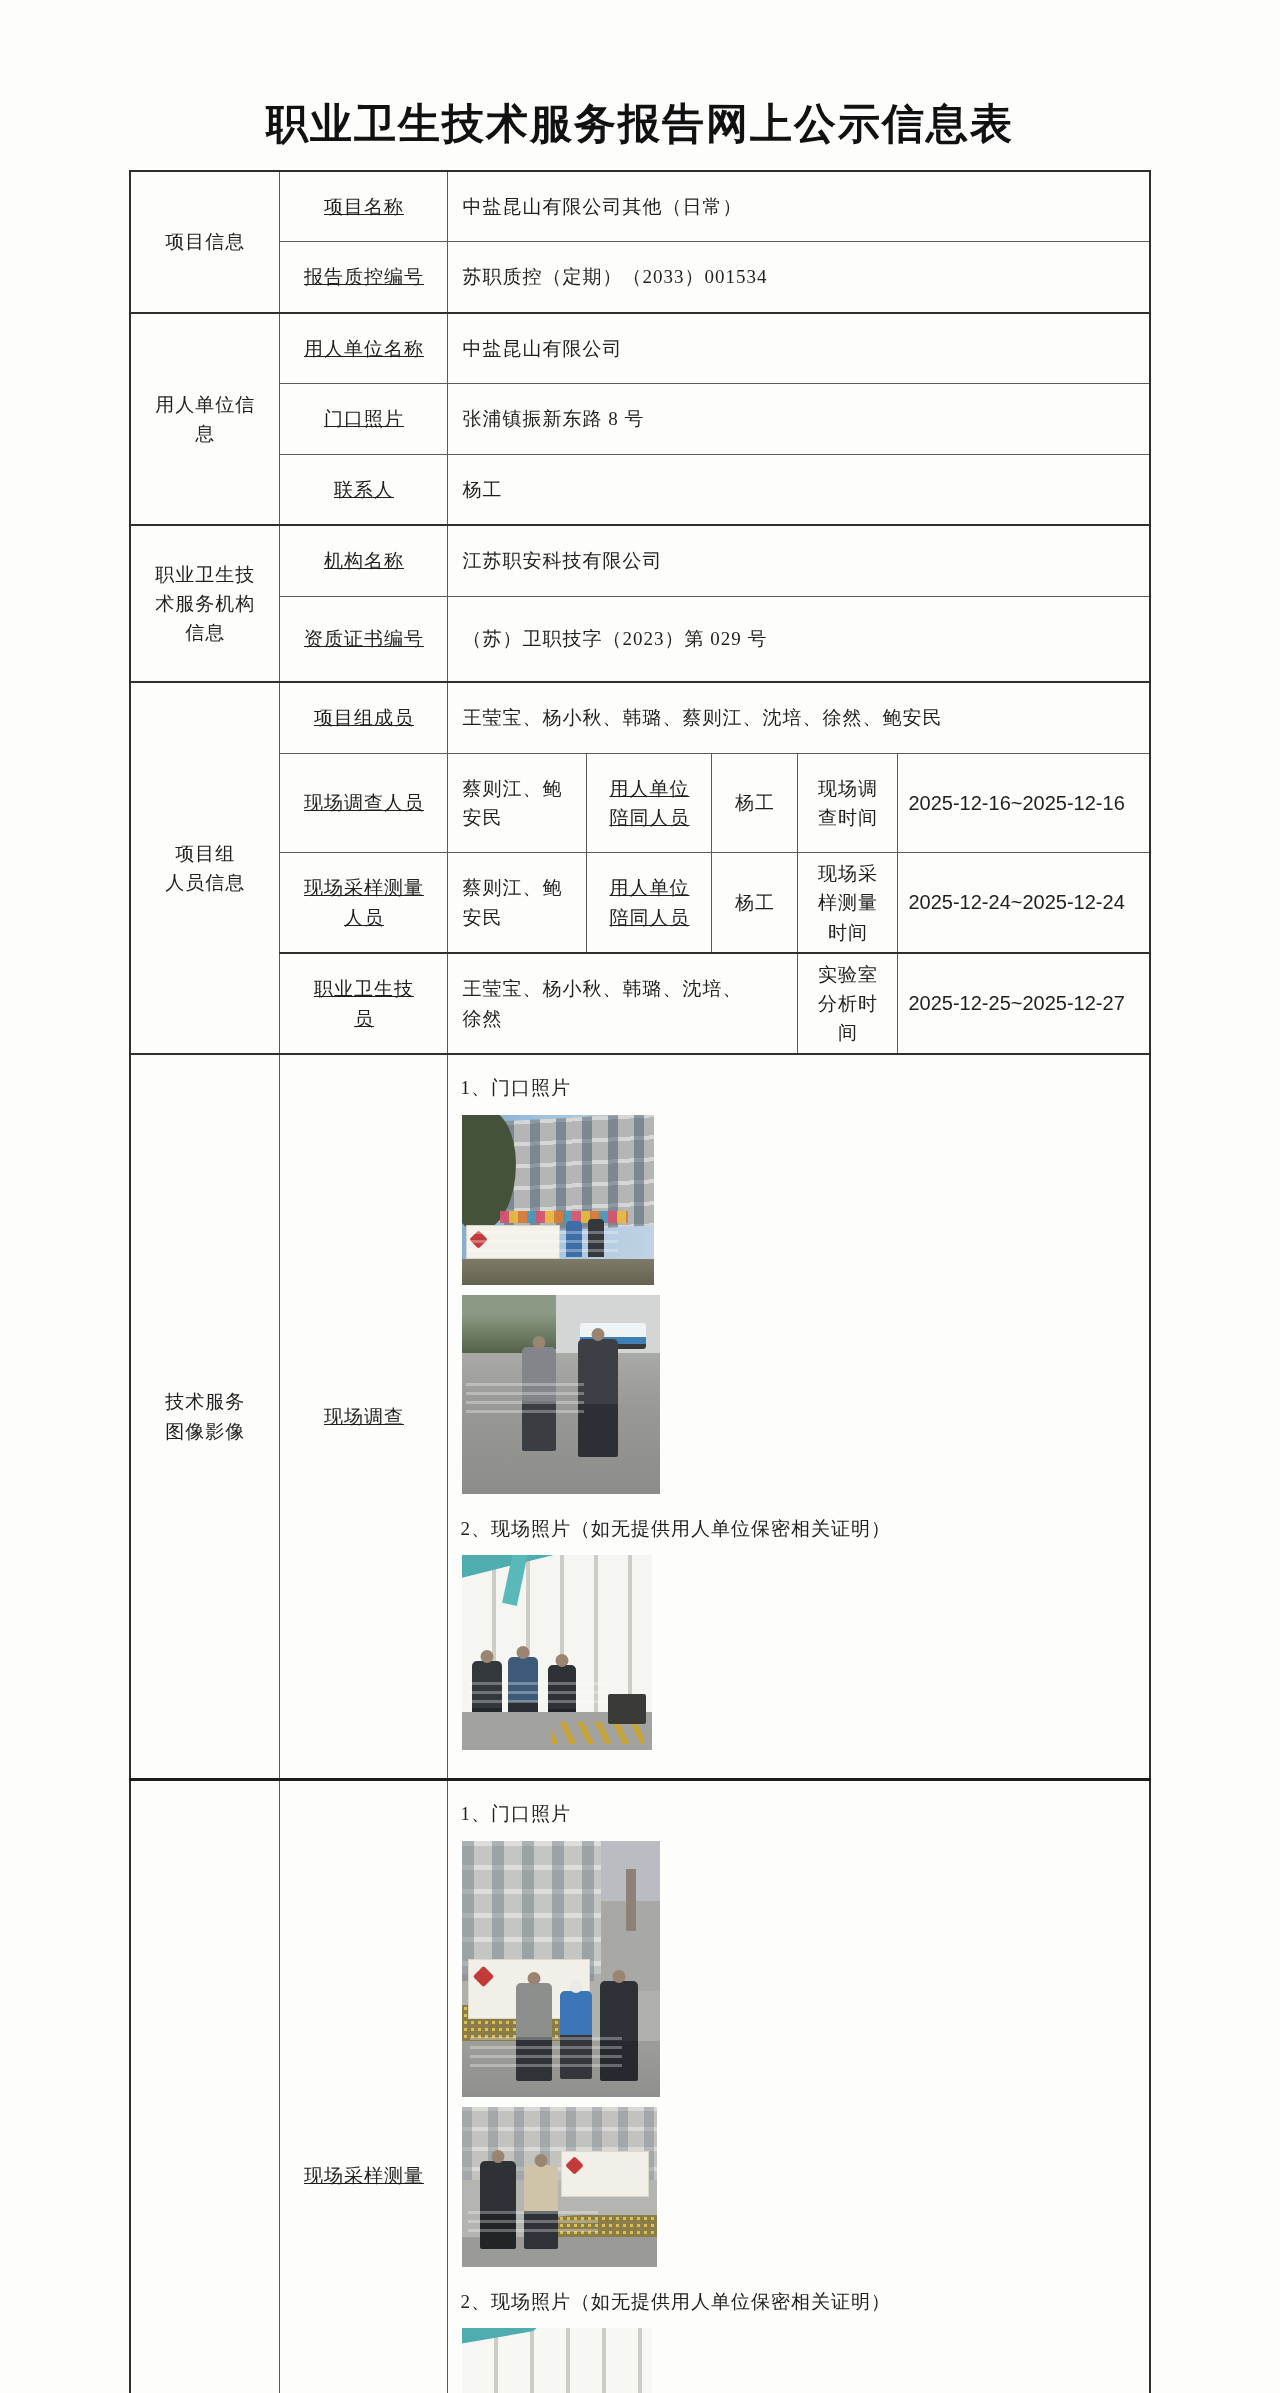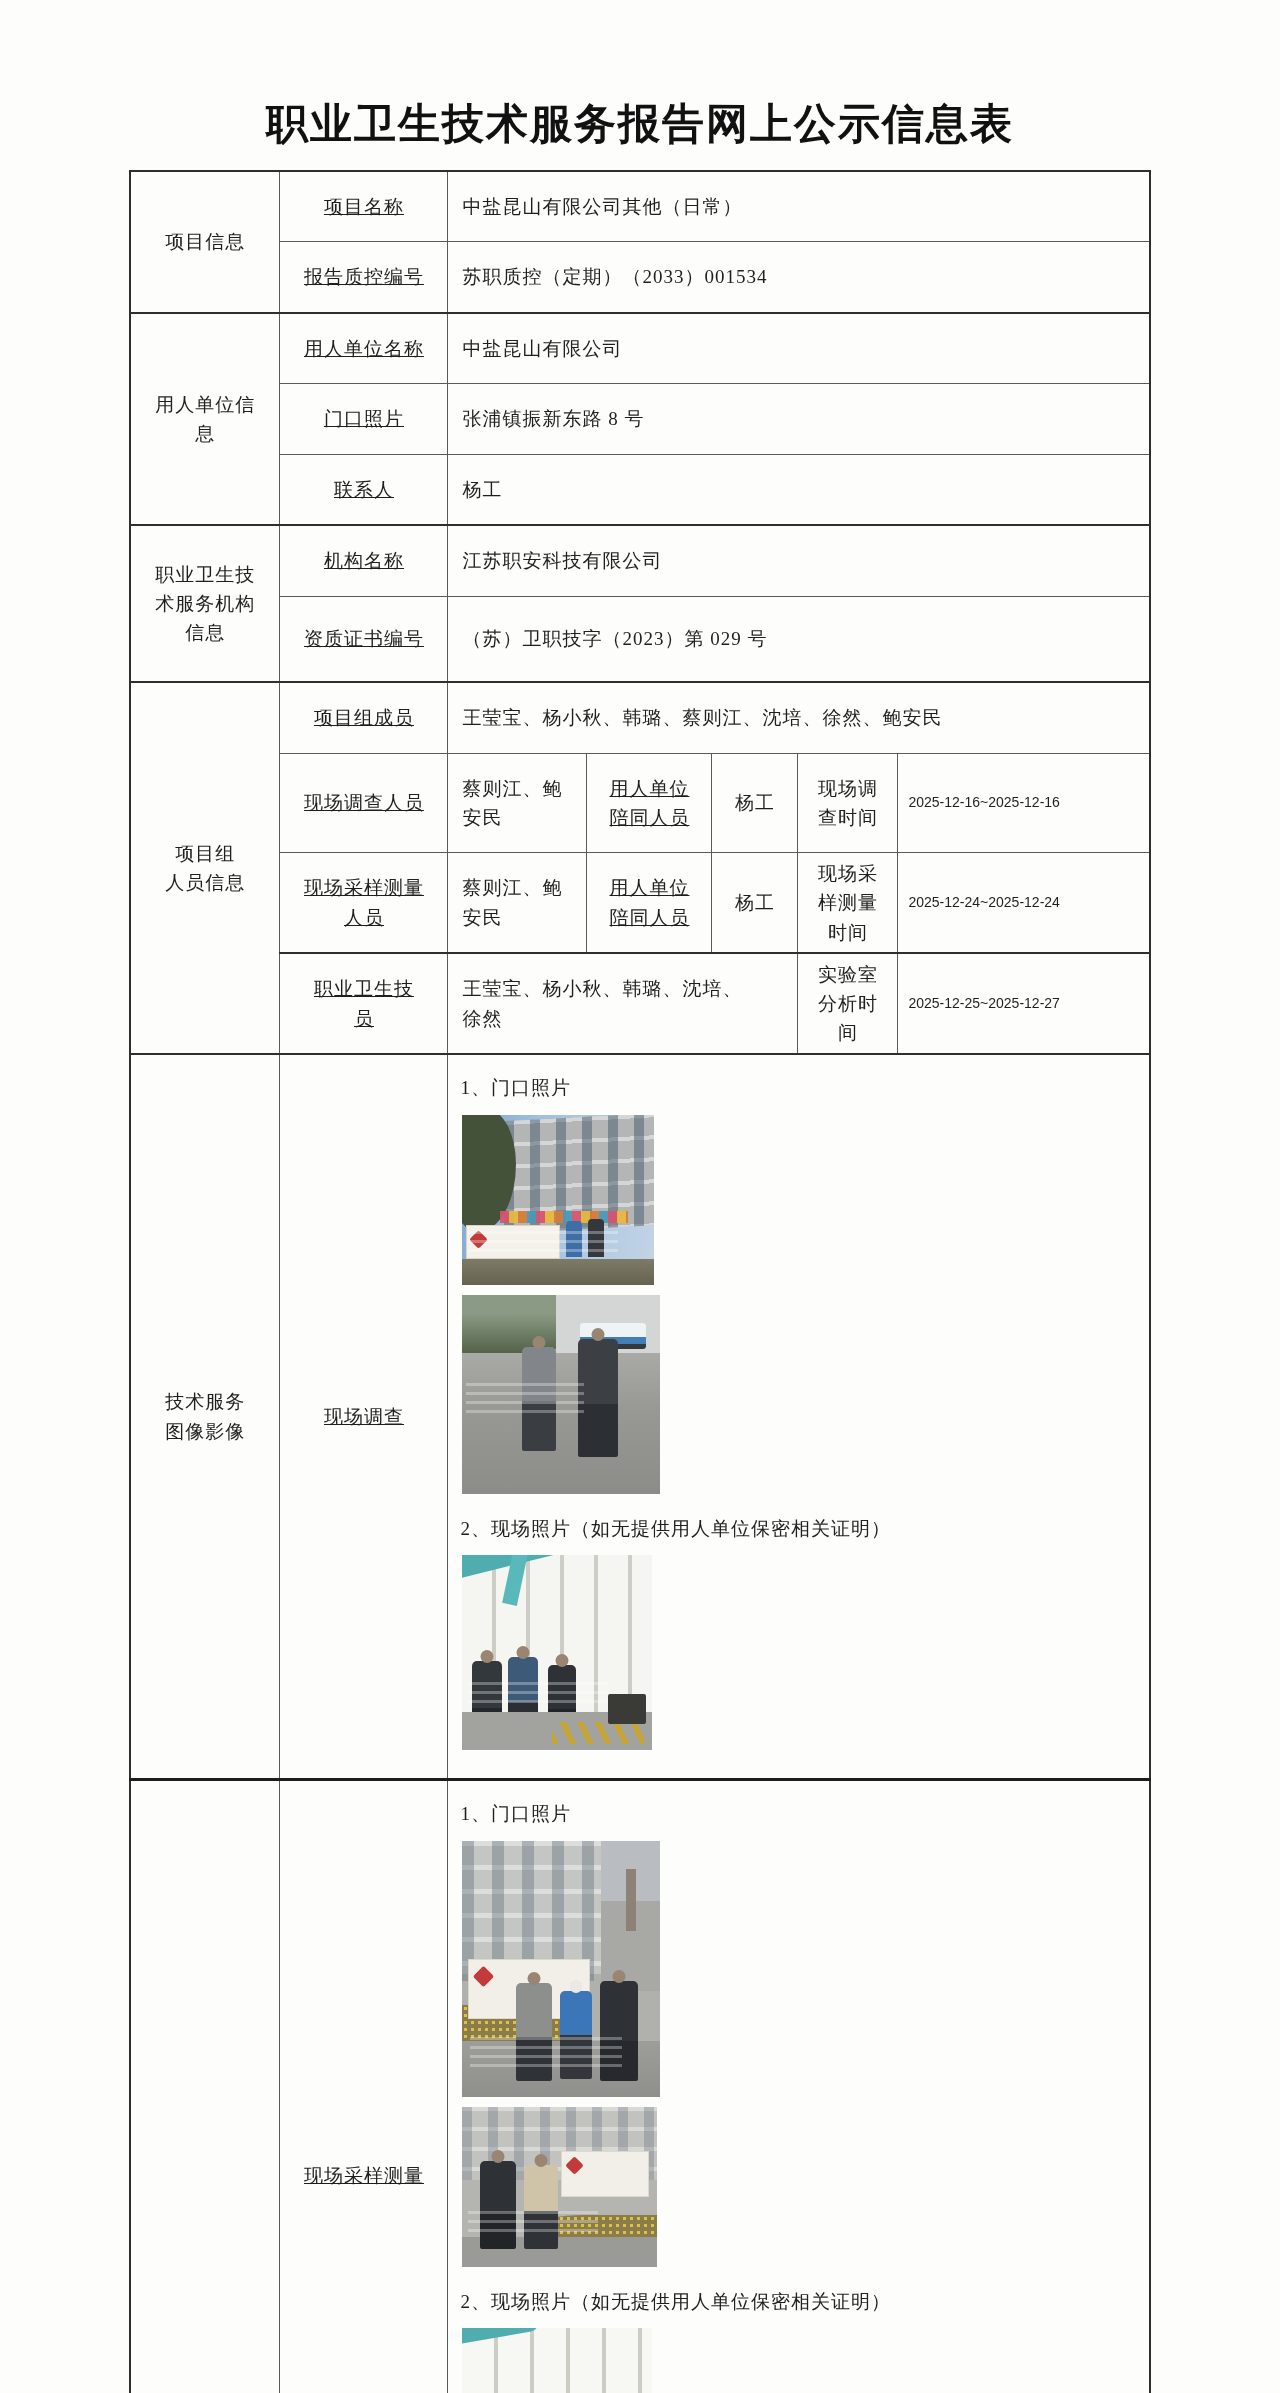--- a/index.html
+++ b/index.html
@@ -9,21 +9,21 @@
   table.tbl{width:1020px;margin:0 auto;border-collapse:collapse;table-layout:fixed;border:2px solid #2e2e2e;}
   td{border:1px solid #5a5a5a;vertical-align:middle;font-size:19px;line-height:1.55;letter-spacing:1px;
      padding:4px 10px;word-break:break-all;}
   tr.st td{border-top:2px solid #2f2f2f;}
   tr.st2 td{border-top:3px solid #1d1d1d;}
   td.g{ text-align:center;padding:4px 18px;}
   td.l{ text-align:center;padding:4px 18px;text-decoration:underline;}
   td.t{ text-align:center;padding:4px 6px;}
   td.v{ text-align:left;padding:20px 14px;}
   td.c{ text-align:center;}
-  td.d{ text-align:left;font-family:"Liberation Sans","DejaVu Sans",sans-serif;font-size:14px;letter-spacing:0;padding:4px 10px;}
+  td.d{ text-align:left;font-family:"Liberation Sans","DejaVu Sans",sans-serif;font-size:20px;letter-spacing:0;padding:4px 10px;}
   .pre{white-space:pre-line;}
   tr.rA{height:47px} tr.rB{height:58px} tr.rC{height:43px} tr.rD{height:60px} tr.rE{height:50px}
   tr.rF{height:52px} tr.rG{height:86px} tr.rH{height:67px} tr.rI{height:65px} tr.rJ{height:92px} tr.rK{height:97px}
   td.media-cell{vertical-align:top;text-align:left;padding:14px 16px 18px 12px;}
   .cap{font-size:19px;letter-spacing:1px;margin:4px 0 12px 0;}
   .cap2{margin-top:20px;}
   
   .ph{position:relative;overflow:hidden;background:#b9b9b4;margin:0 0 10px 2px;}
   .ph i,.ph b{position:absolute;display:block;}
   .fig{border-radius:5px 5px 2px 2px;}

